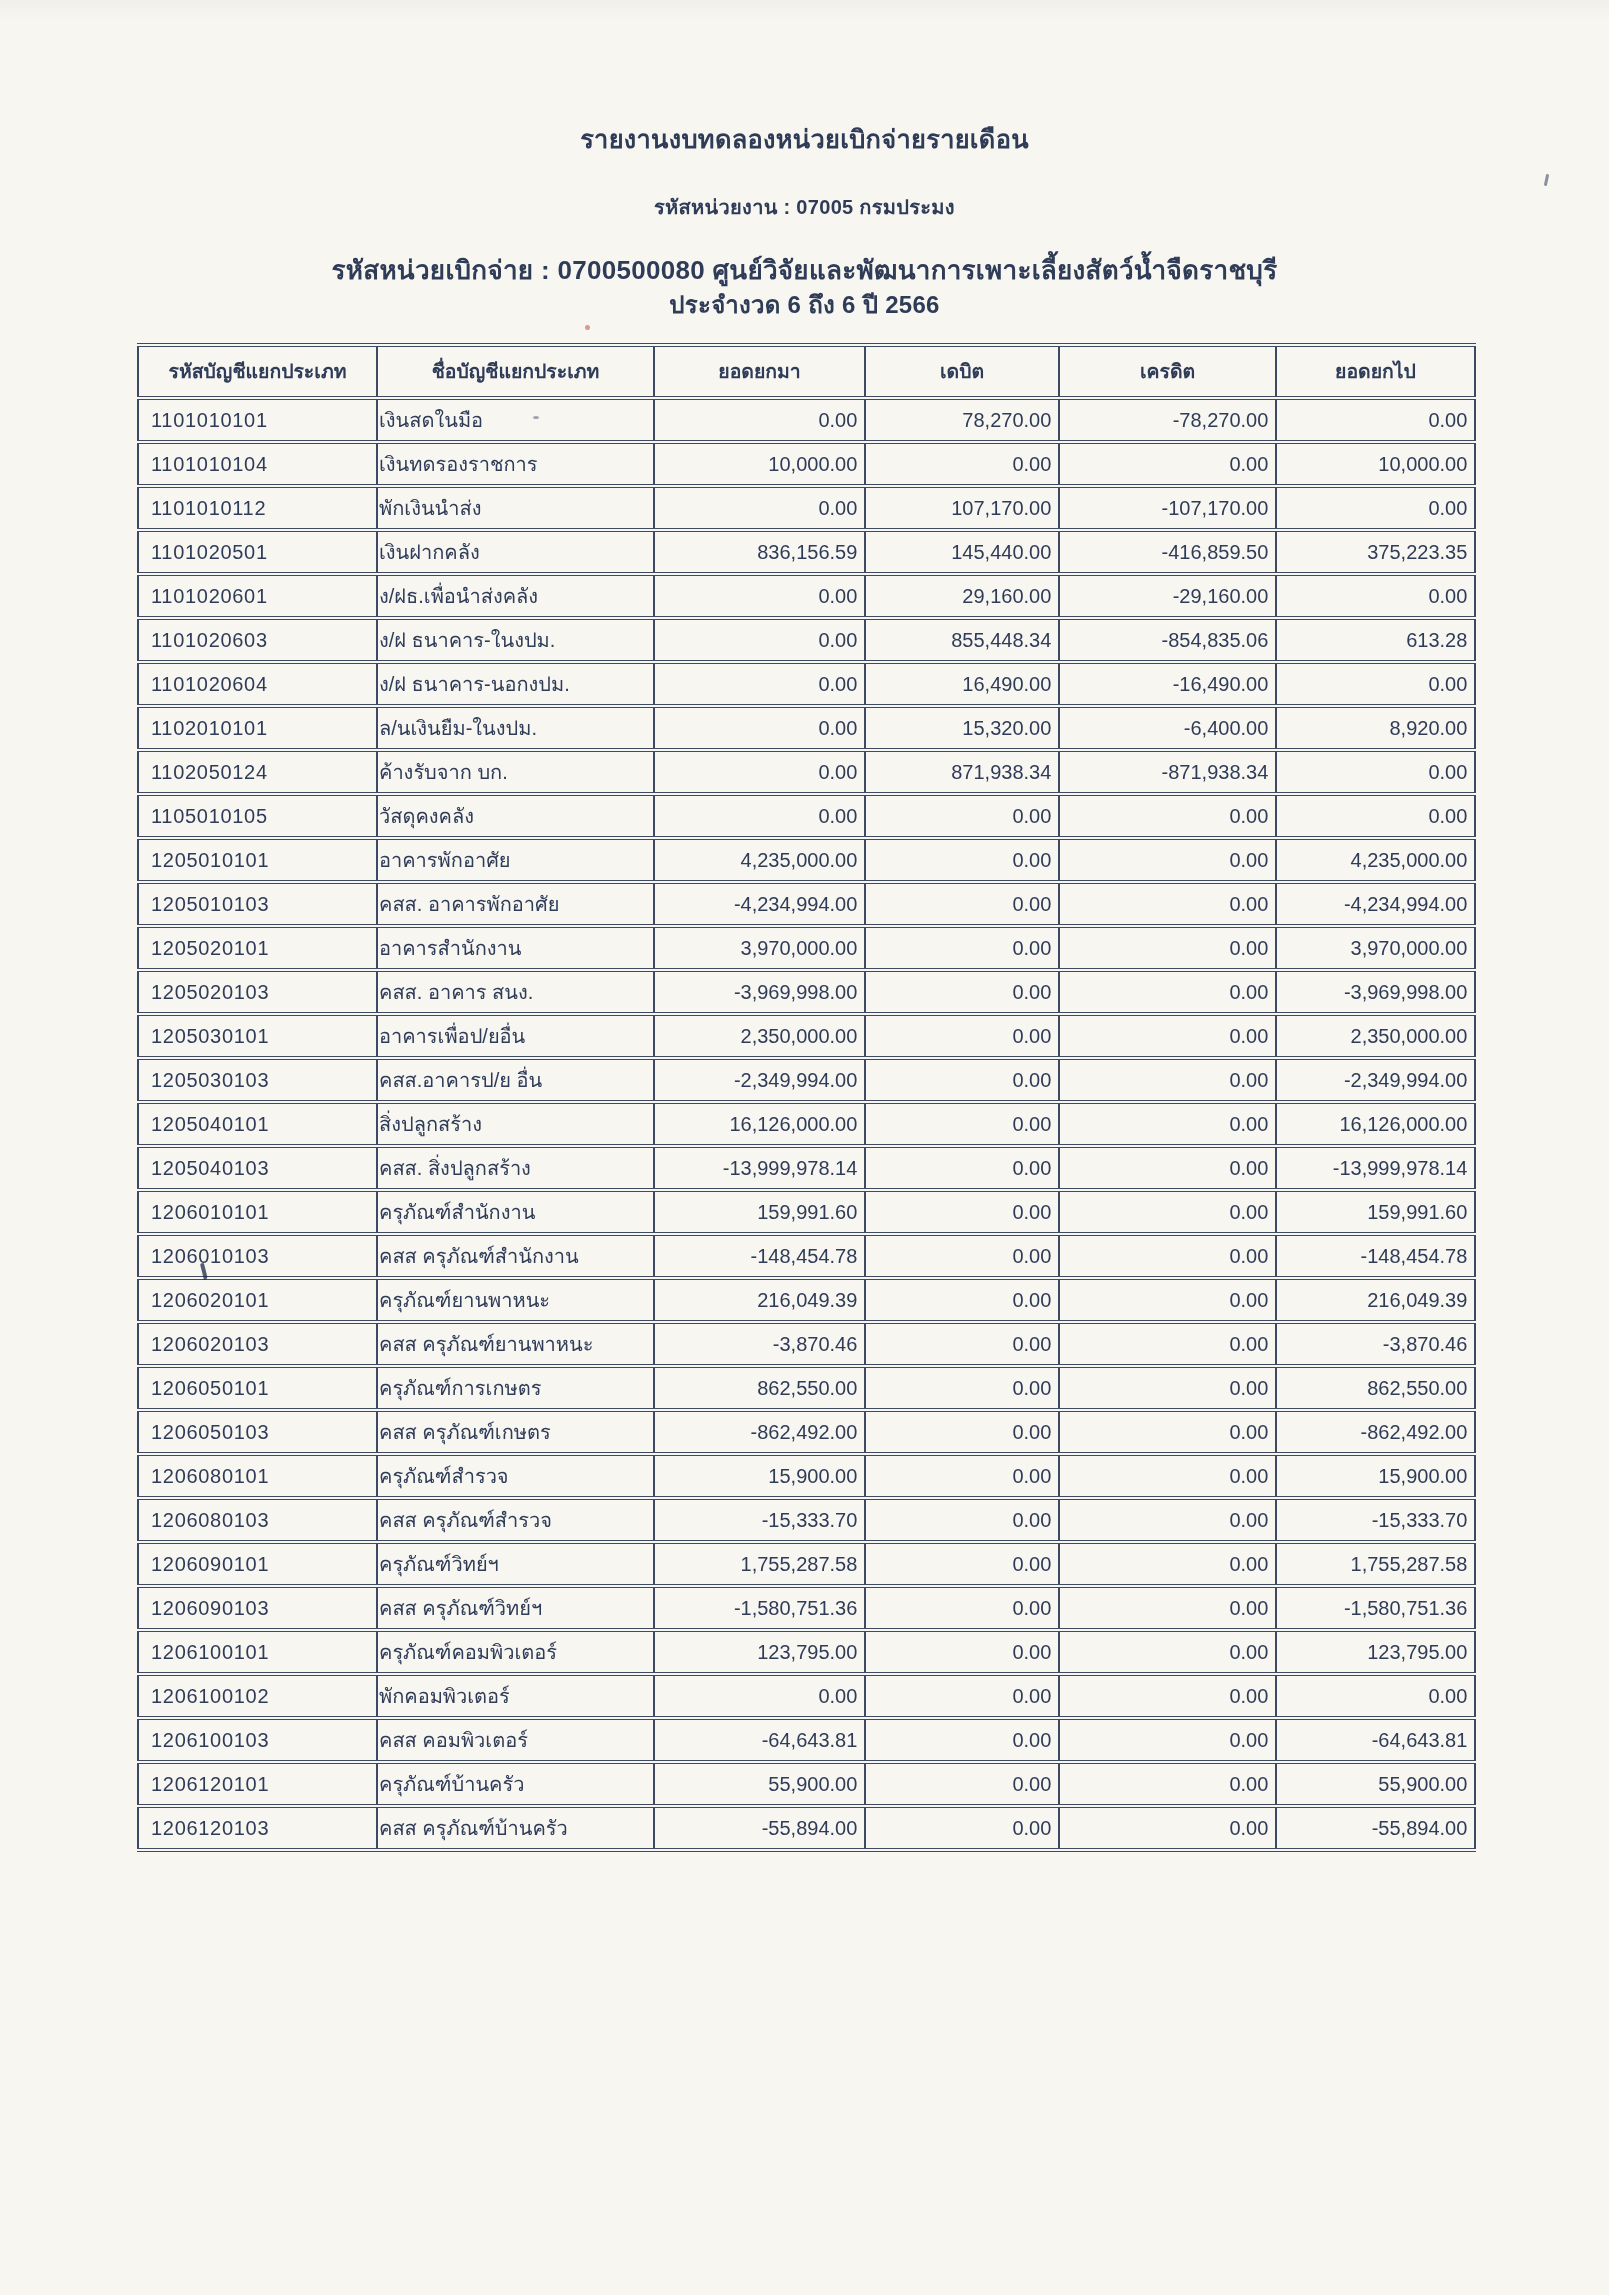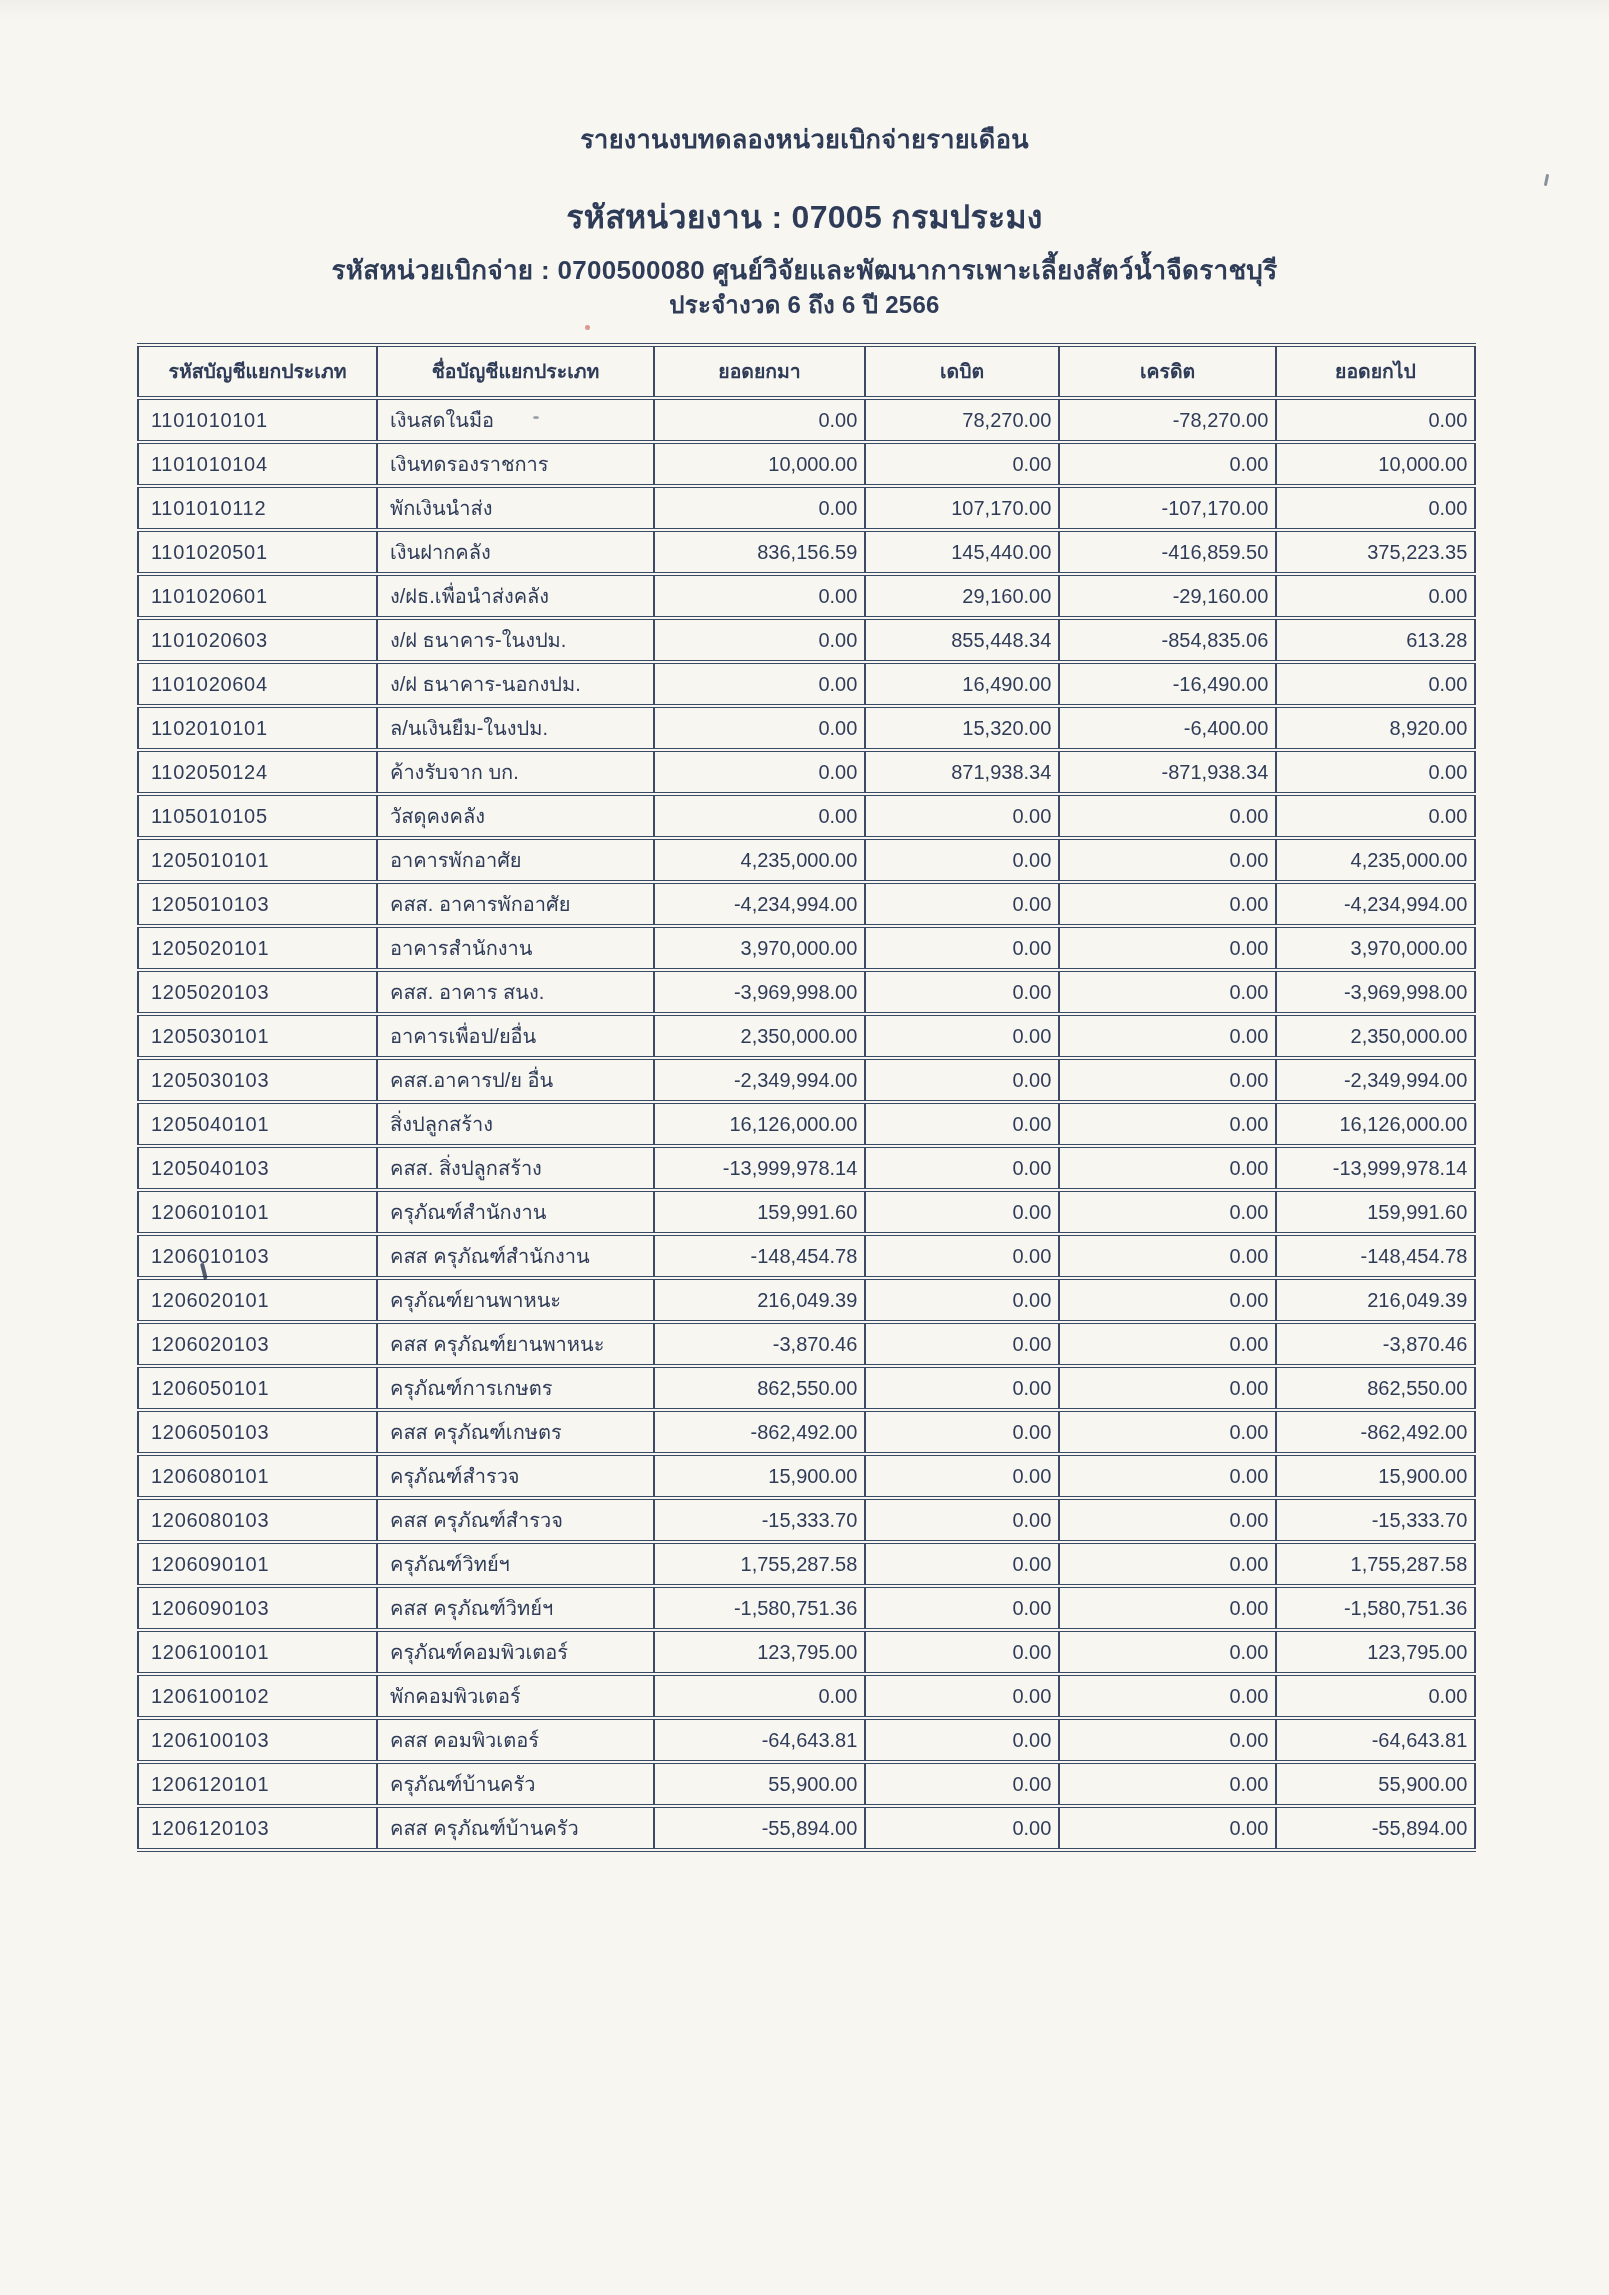--- a/index.html
+++ b/index.html
@@ -24,21 +24,21 @@
   .doc-header-line{
     position:absolute;
     left:0; right:0;
     text-align:center;
     font-weight:bold;
     color:var(--ink);
     letter-spacing:0.3px;
     white-space:nowrap;
   }
   .line-title{top:119px;font-size:25.4px;}
-  .line-agency{top:191px;font-size:32px;}
+  .line-agency{top:191px;font-size:20px;}
   .line-disburse{top:249px;font-size:26px;}
   .line-period{top:285px;font-size:24px;}
 
   table.tb{
     position:absolute;
     left:137px;
     top:343px;
     width:1337px;
     border-collapse:collapse;
     table-layout:fixed;
@@ -61,21 +61,21 @@
     padding:0 2.7px;
     white-space:nowrap;
   }
   table.tb td{
     height:44px;
     font-size:20px;
     vertical-align:middle;
     white-space:nowrap;
   }
   td.c-code{text-align:left;padding-left:12px;letter-spacing:0.7px;border-radius:19px;}
-  td.c-name{text-align:left;padding-left:12px;font-size:18.7px;}
+  td.c-name{text-align:left;padding-left:1px;font-size:18.7px;}
   td.c-amt{text-align:right;padding-right:6.7px;}
 
   
   .artifact{position:absolute;pointer-events:none;}
   .mark-tick{left:1545px;top:174px;width:2.7px;height:12px;background:var(--ink);opacity:.55;transform:rotate(12deg);border-radius:1.3px;}
   .mark-red{left:585px;top:325px;width:4.7px;height:4.7px;background:#c23b2e;opacity:.5;border-radius:50%;}
   .mark-dot{left:533px;top:416px;width:6px;height:3.3px;background:var(--ink);opacity:.45;border-radius:50%;}
   .mark-pen{left:202px;top:1263px;width:4px;height:17.4px;background:#1e2a44;opacity:.75;border-radius:2px 2px 4px 0.7px;transform:rotate(-14deg);}
 </style>
 </head>

